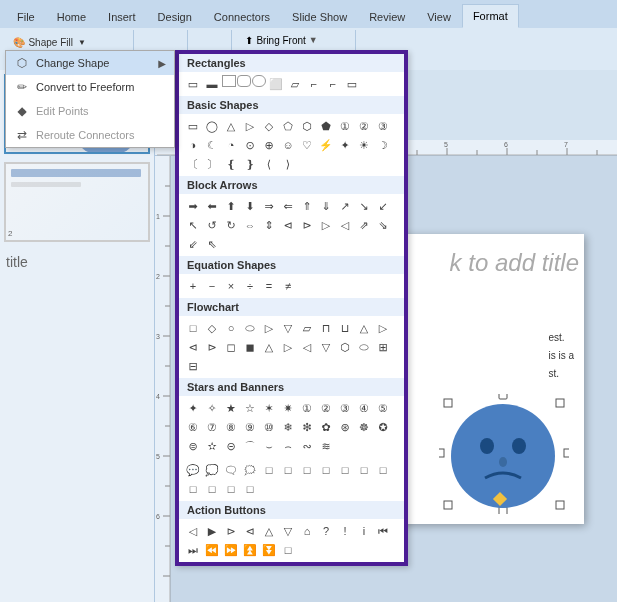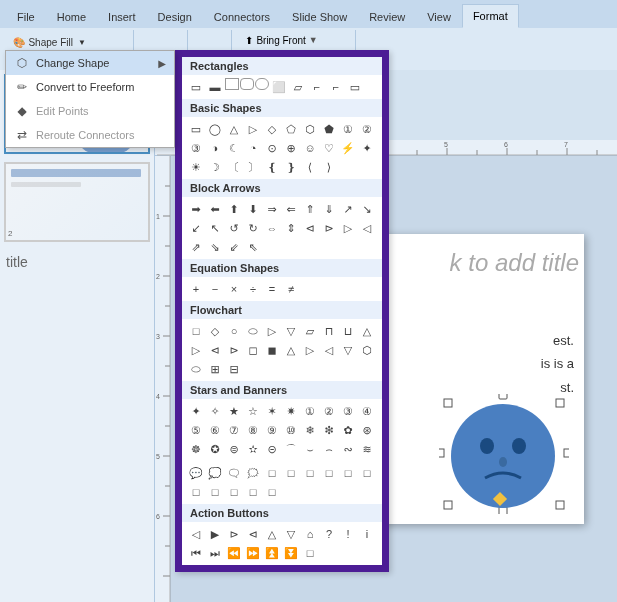--- a/index.html
+++ b/index.html
@@ -21,21 +21,21 @@
 
     
     .context-menu { position: absolute; top: 50px; left: 5px; background: #fff; border: 1px solid #aaa; box-shadow: 2px 2px 6px rgba(0,0,0,0.2); width: 170px; z-index: 100; }
     .context-item { display: flex; align-items: center; gap: 6px; padding: 4px 8px; cursor: pointer; font-size: 11px; color: #333; }
     .context-item.active { background: #cce0f5; }
     .context-item .icon { width: 16px; height: 16px; display: flex; align-items: center; justify-content: center; font-size: 12px; color: #555; }
     .context-item .arrow { margin-left: auto; font-size: 10px; color: #555; }
     .context-item.disabled { color: #999; cursor: default; }
 
     
-    .shape-panel { position: absolute; top: 50px; left: 175px; background: #fff; border: 7px solid #4c1d95; box-shadow: 2px 2px 6px rgba(0,0,0,0.2); width: 214px; z-index: 99; max-height: 540px; overflow-y: auto; overflow-x: hidden; }
+    .shape-panel { position: absolute; top: 50px; left: 175px; background: #fff; border: 4px solid #4c1d95; box-shadow: 2px 2px 6px rgba(0,0,0,0.2); width: 233px; z-index: 99; max-height: 540px; overflow-y: auto; overflow-x: hidden; }
     .shape-section-header { background: #e8f0fb; padding: 3px 8px; font-size: 11px; font-weight: bold; color: #333; }
     .shape-grid { display: flex; flex-wrap: wrap; padding: 3px 5px; gap: 1px; }
     .shape-item { width: 18px; height: 18px; display: flex; align-items: center; justify-content: center; cursor: pointer; border: 1px solid transparent; font-size: 11px; color: #444; }
 
     
     .slide-area { position: absolute; top: 70px; left: 0; right: 0; bottom: 0; background: #d4e3f0; display: flex; }
     .slide-panel-left { width: 155px; background: #e8f0f8; border-right: 1px solid #b0c8e0; padding: 4px; display: flex; flex-direction: column; gap: 4px; overflow: hidden; }
     .slide-thumb { background: #fff; border: 2px solid #ccc; height: 80px; margin-bottom: 4px; position: relative; cursor: pointer; }
     .slide-thumb.active { border-color: #4a90c4; }
     .slide-thumb-content { width: 100%; height: 100%; background: linear-gradient(135deg, #f0f4f8, #e8f0f8); display: flex; align-items: center; justify-content: center; font-size: 7px; color: #999; }
@@ -208,21 +208,21 @@
     <div class="slide-canvas">
 
       <div class="slide-date">01/01/1999</div>
 
       <div style="position:absolute;top:80px;left:8px;font-size:10px;color:#333;">text</div>
 
       <div style="position:absolute;top:15px;right:5px;font-size:24px;color:#aaa;font-style:italic;white-space:nowrap;">
         <span>k to add title</span>
       </div>
 
-      <div style="position:absolute;top:95px;right:10px;font-size:13px;color:#333;line-height:1.8;text-align:right;">
+      <div style="position:absolute;top:95px;right:10px;font-size:10px;color:#333;line-height:1.8;text-align:left;">
         <div>est.</div>
         <div>is is a</div>
         <div>st.</div>
       </div>
 
       <div class="oval-shape">
         <svg width="130" height="120" viewBox="0 0 130 120">
 
           <rect x="-3" y="55" width="8" height="8" fill="white" stroke="#555" stroke-width="1"></rect>
           <rect x="60" y="-3" width="8" height="8" fill="white" stroke="#555" stroke-width="1" rx="1"></rect>

